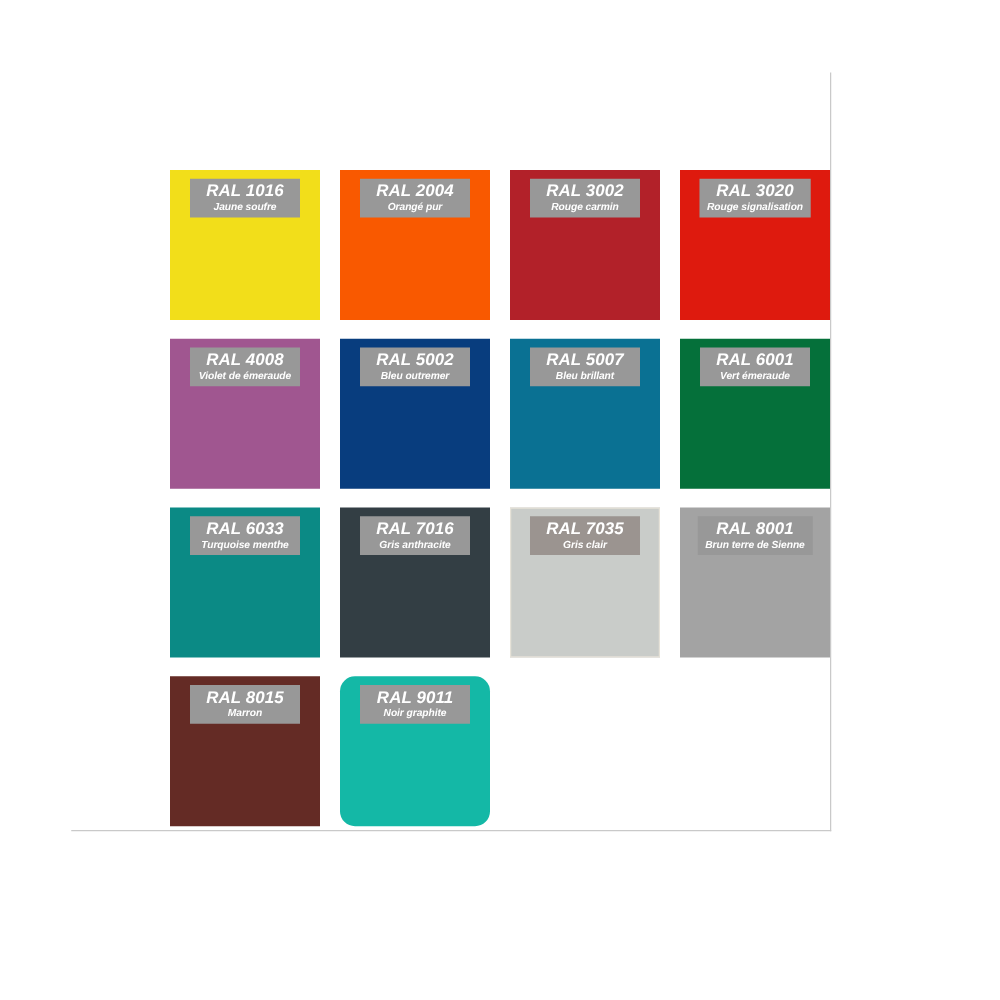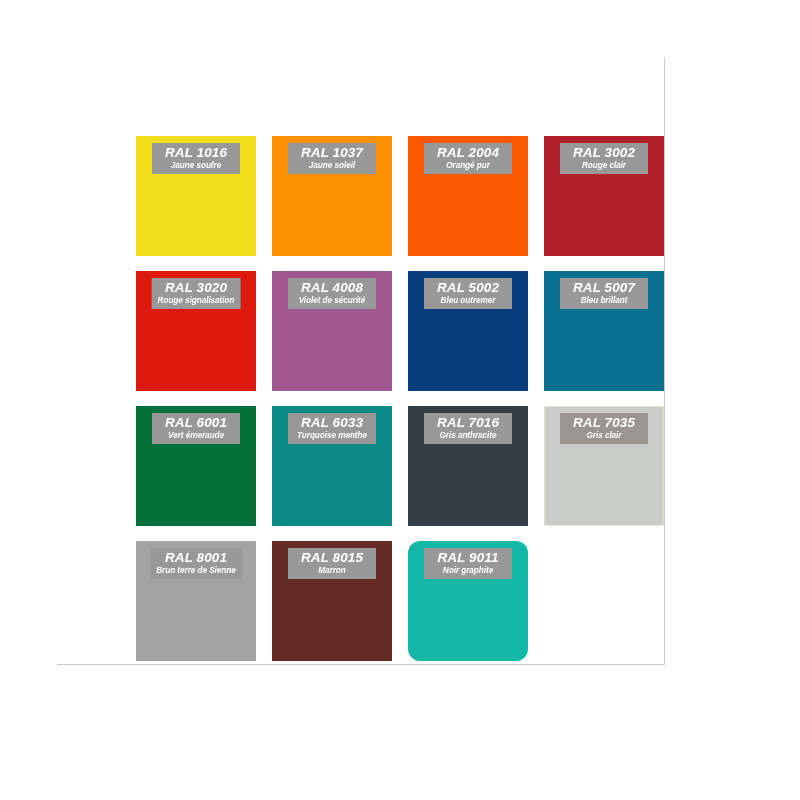--- a/index.html
+++ b/index.html
@@ -103,48 +103,42 @@
 
 <div id="page">
   <div id="sheet">
     <div id="swatch-grid">
         <div class="swatch" style="background: rgb(242, 222, 26);">
           <div class="label-bar">
             <span class="ral-code">RAL 1016</span>
             <span class="ral-name">Jaune soufre</span>
           </div>
         </div>
-        <div class="swatch" style="background: rgb(251, 144, 0);">
-          <div class="label-bar">
-            <span class="ral-code">RAL 1037</span>
-            <span class="ral-name">Jaune soleil</span>
-          </div>
-        </div>
         <div class="swatch" style="background: rgb(249, 89, 0);">
           <div class="label-bar">
             <span class="ral-code">RAL 2004</span>
             <span class="ral-name">Orangé pur</span>
           </div>
         </div>
         <div class="swatch" style="background: rgb(178, 33, 41);">
           <div class="label-bar">
             <span class="ral-code">RAL 3002</span>
-            <span class="ral-name">Rouge clair</span>
+            <span class="ral-name">Rouge carmin</span>
           </div>
         </div>
         <div class="swatch" style="background: rgb(222, 26, 14); padding-left: 26px;">
           <div class="label-bar">
             <span class="ral-code">RAL 3020</span>
             <span class="ral-name">Rouge signalisation</span>
           </div>
         </div>
         <div class="swatch" style="background: rgb(160, 86, 144);">
           <div class="label-bar">
             <span class="ral-code">RAL 4008</span>
-            <span class="ral-name">Violet de sécurité</span>
+            <span class="ral-name">Violet de émeraude</span>
           </div>
         </div>
         <div class="swatch" style="background: rgb(8, 61, 126);">
           <div class="label-bar">
             <span class="ral-code">RAL 5002</span>
             <span class="ral-name">Bleu outremer</span>
           </div>
         </div>
         <div class="swatch" style="background: rgb(10, 113, 147);">
           <div class="label-bar">

